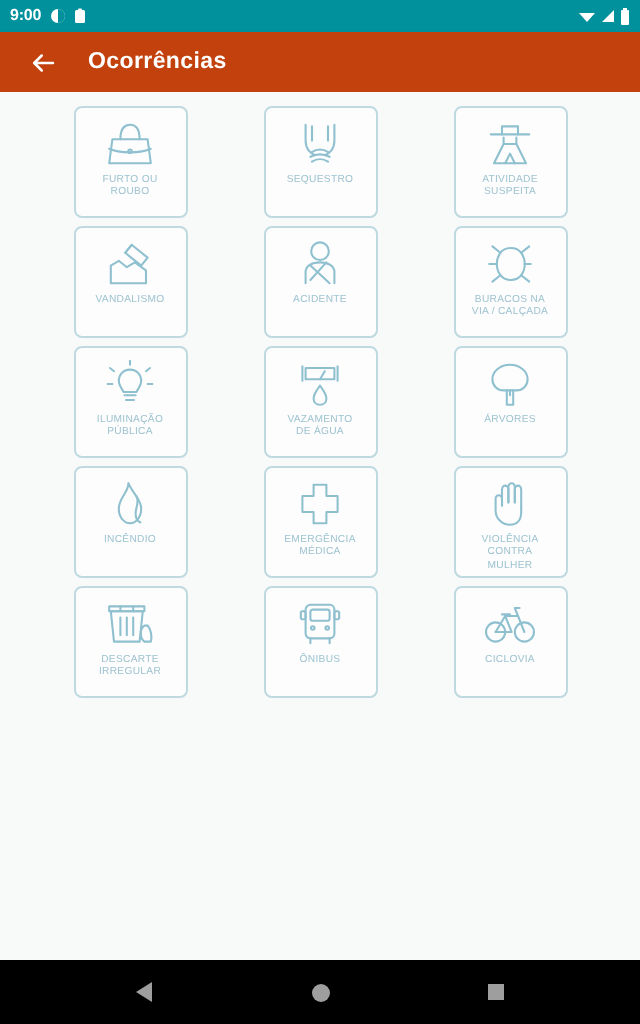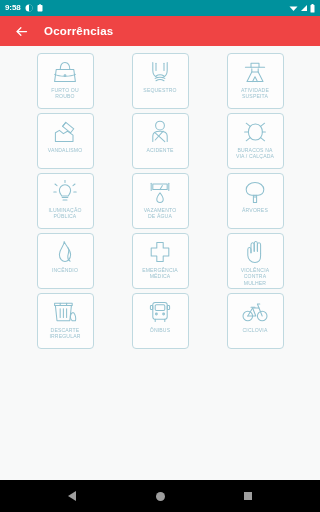--- a/index.html
+++ b/index.html
@@ -53,21 +53,21 @@
     gap: 2px;
   }
   .sb-ico { display: block; }
 
   
   .appbar {
     position: absolute;
     top: 16px; left: 0;
     width: 320px;
     height: 30px;
-    background: #ef4444;
+    background: #c2410c;
     display: flex;
     align-items: center;
     box-shadow: 0 1px 2px rgba(0,0,0,0.18);
   }
   .back-btn {
     width: 30px;
     height: 30px;
     margin-left: 6px;
     display: flex;
     align-items: center;
@@ -175,21 +175,21 @@
     background: #9e9e9e;
   }
 </style>
 </head>
 <body>
 
 <div class="phone">
 
   <div class="statusbar">
     <div class="status-left">
-      <span class="status-clock">9:58</span>
+      <span class="status-clock">9:00</span>
       <svg class="sb-ico" width="8" height="8" viewBox="0 0 16 16">
         <circle cx="8" cy="8" r="7" fill="#ffffff"></circle>
         <path d="M8 1 A7 7 0 0 1 8 15 Z" fill="#00919d"></path>
       </svg>
       <svg class="sb-ico" width="6" height="8" viewBox="0 0 12 16">
         <rect x="1" y="2" width="10" height="13" rx="1.5" fill="#ffffff"></rect>
         <rect x="4" y="0.5" width="4" height="3" rx="1" fill="#ffffff"></rect>
       </svg>
     </div>
     <div class="status-right">

